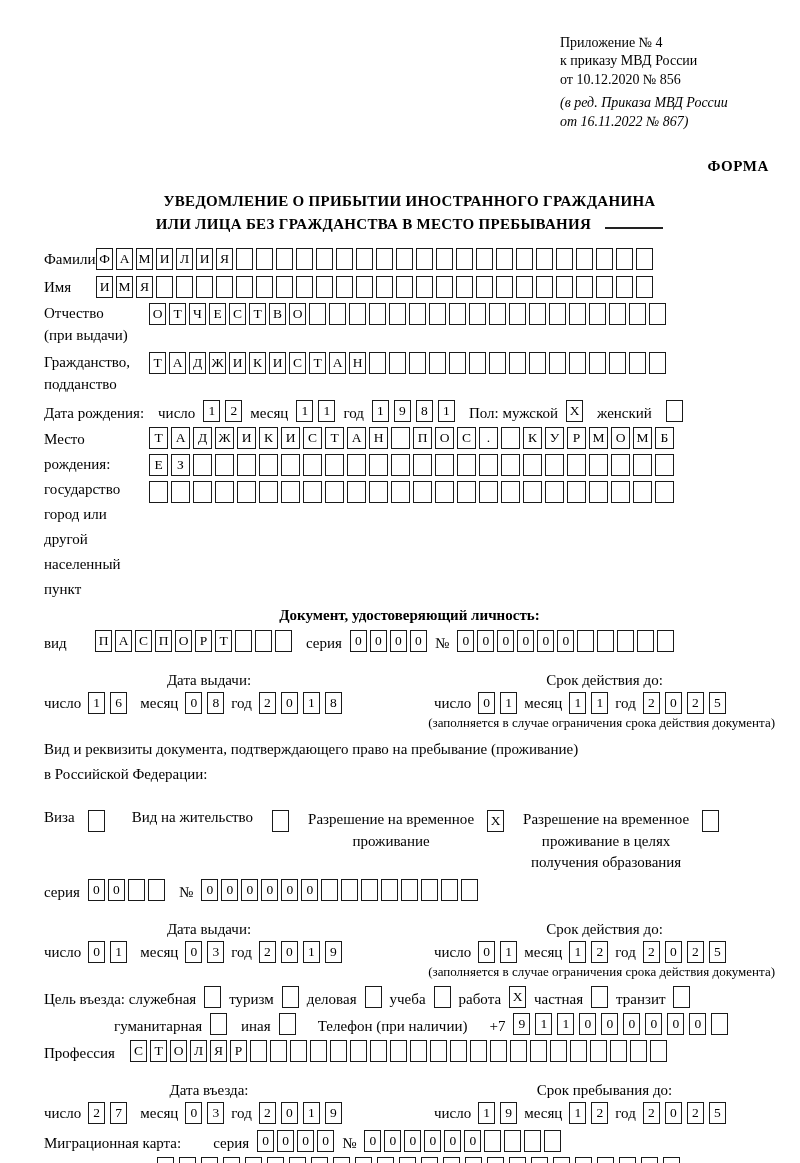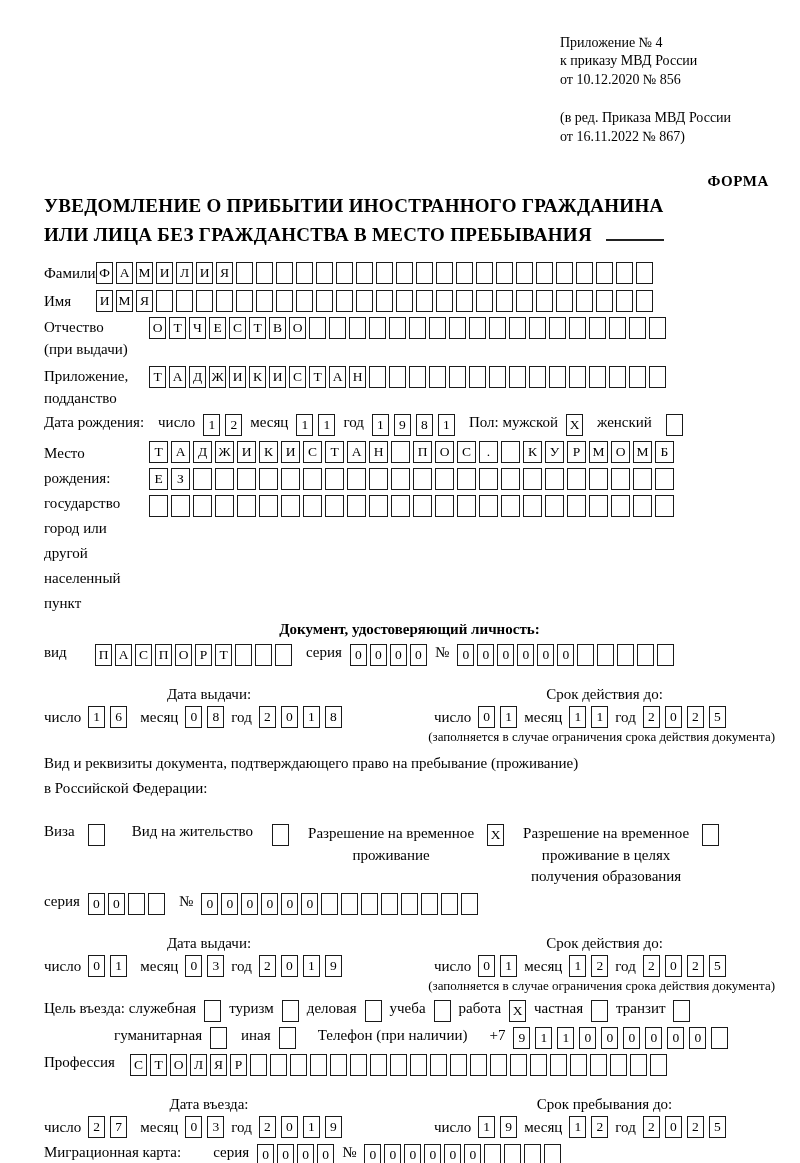--- a/index.html
+++ b/index.html
@@ -6,31 +6,31 @@
   html, body { background: #ffffff; }
   body {
     width: 800px; height: 1163px; overflow: hidden;
     font-family: "Liberation Serif", "DejaVu Serif", serif;
     color: #000; font-size: 15px;
   }
   .page { padding: 34px 25px 0 44px; width: 800px; height: 100%; }
 
   
   .hdr-block { width: 215px; margin-left: auto; font-size: 14px; line-height: 1.32; }
-  .hdr-ed { margin-top: 20px; }
+  .hdr-ed { margin-top: 5px; font-style: italic; }
   .forma { text-align: right; font-weight: bold; letter-spacing: .6px; margin: 27px 6px 0 0; font-size: 15px; }
 
   
-  .title { font-weight: bold; font-size: 19px; line-height: 1.5; margin-top: 2px; letter-spacing: .3px; }
+  .title { text-align: center; font-weight: bold; font-size: 15px; line-height: 1.5; margin-top: 15px; letter-spacing: .3px; }
   .blank-line { display: inline-block; width: 58px; border-bottom: 2px solid #222; margin-left: 14px; height: 14px; }
   .sec1 { font-weight: bold; font-size: 14.7px; margin-top: 15px; text-align: center; white-space: nowrap; letter-spacing: .1px; }
 
   .form { margin-top: 13px; }
   .row { display: flex; align-items: flex-start; margin-bottom: 5px; }
-  .ir { display: flex; align-items: flex-start; gap: 8px; margin-bottom: 5px; flex-wrap: nowrap; }
+  .ir { display: flex; align-items: flex-end; gap: 8px; margin-bottom: 5px; flex-wrap: nowrap; }
   .lbl { flex-shrink: 0; line-height: 1.5; }
   .w52 { width: 52px; } .w105 { width: 105px; } .w43 { width: 43px; } .w113 { width: 113px; }
   .lh25 div { line-height: 25px; } .lh24 div { line-height: 24px; }
 
   .cells { display: flex; gap: 3px; flex-shrink: 0; }
   .cells.g5 { gap: 5px; } .cells.g6 { gap: 5px; }
   .cell {
     width: 17px; height: 22px; border: 1.5px solid #1a1a1a; flex-shrink: 0;
     display: inline-flex; align-items: center; justify-content: center;
     font-size: 13.5px; background: #fff;
@@ -179,21 +179,21 @@
           <span class="cell"></span>
           <span class="cell"></span>
           <span class="cell"></span>
           <span class="cell"></span>
           <span class="cell"></span>
         </div>
     </div>
 
     <div class="row">
       <div class="lbl w105 twoline">
-        <div>Приложение,</div>
+        <div>Гражданство,</div>
         <div>подданство</div>
       </div>
       <div class="cells">
           <span class="cell">Т</span>
           <span class="cell">А</span>
           <span class="cell">Д</span>
           <span class="cell">Ж</span>
           <span class="cell">И</span>
           <span class="cell">К</span>
           <span class="cell">И</span>

